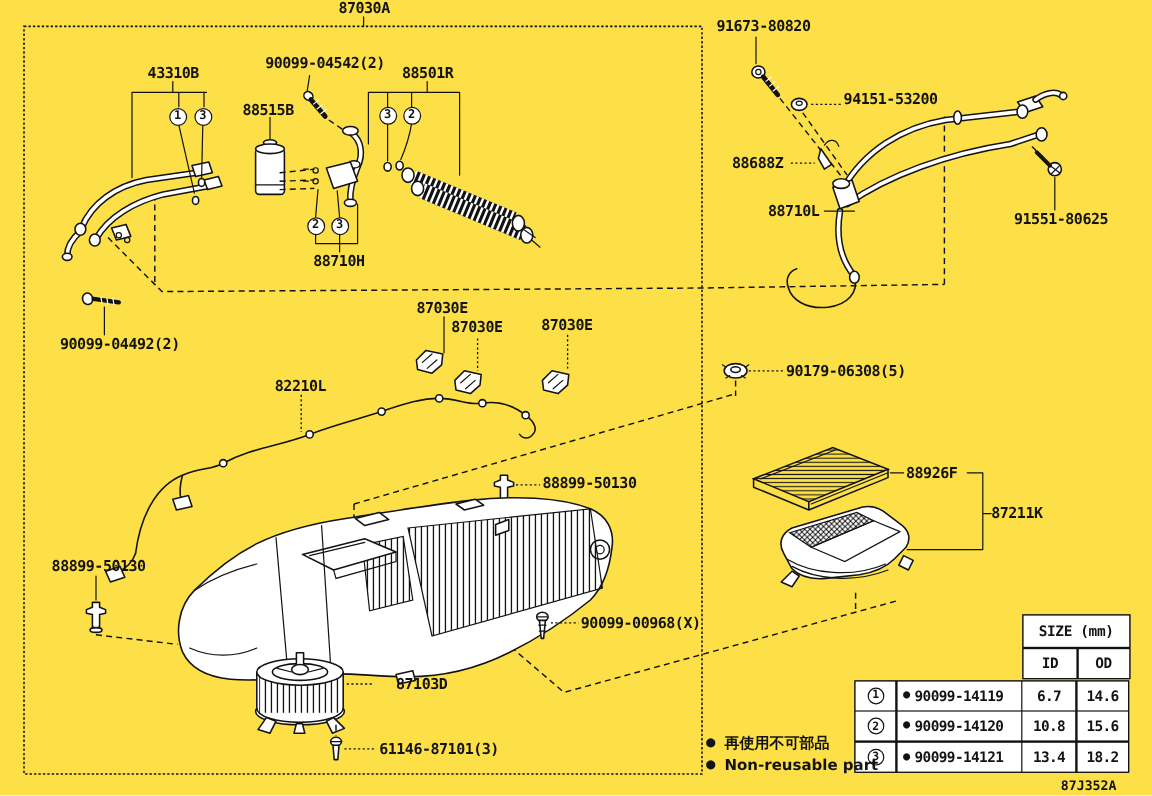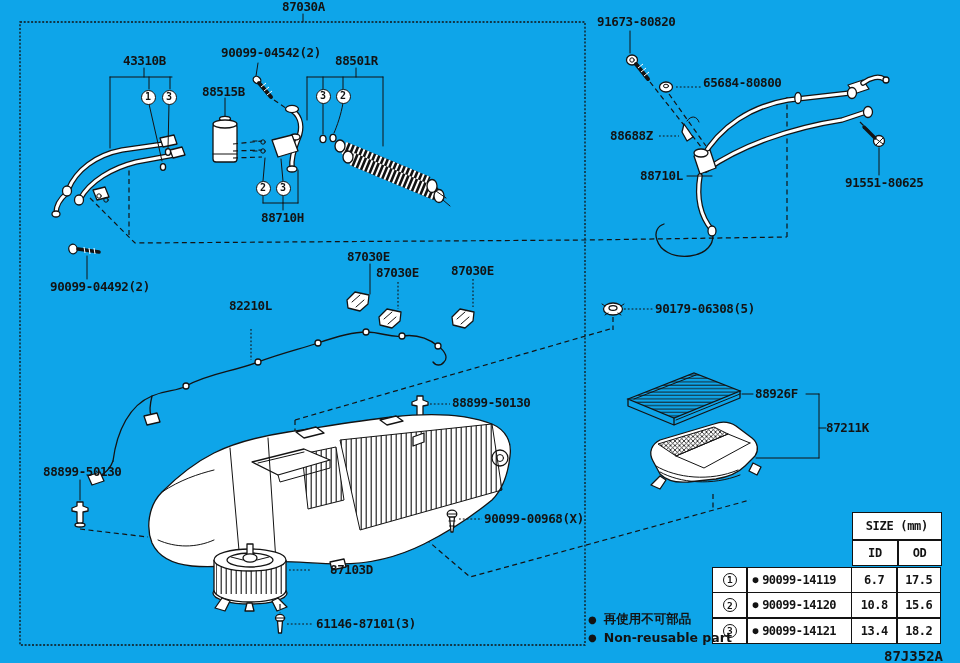--- a/index.html
+++ b/index.html
@@ -1,16 +1,16 @@
 <!DOCTYPE html>
 <html><head>
 <meta charset="utf-8">
 <style>
   html,body{margin:0;padding:0;background:#ffffff;}
-  .stage{position:relative;width:960px;height:663px;background:#0ea5e9;
+  .stage{position:relative;width:960px;height:663px;background:#fde047;
          font-family:"DejaVu Sans Mono","Liberation Mono",monospace;color:#131313;overflow:hidden;}
   svg.art{position:absolute;left:0;top:0;}
   svg .s{stroke:#131313;fill:none;stroke-width:1.3;stroke-linecap:round;stroke-linejoin:round;}
   svg .s1{stroke:#131313;fill:none;stroke-width:1;stroke-linecap:round;}
   svg .w{fill:#ffffff;stroke:#131313;stroke-width:1.3;stroke-linejoin:round;}
   svg .to{stroke:#131313;fill:none;stroke-width:5.5;stroke-linecap:round;stroke-linejoin:round;}
   svg .ti{stroke:#ffffff;fill:none;stroke-width:3;stroke-linecap:round;stroke-linejoin:round;}
   svg .d{stroke:#131313;fill:none;stroke-width:1.2;stroke-dasharray:5 3.5;}
   svg .dt{stroke:#131313;fill:none;stroke-width:1.1;stroke-dasharray:1.8 2;}
   svg .rib{stroke:#131313;fill:none;stroke-width:13;}
@@ -32,21 +32,21 @@
   .parts-tbl .c{background:#fff;display:flex;align-items:center;justify-content:center;
                 font-weight:700;font-size:12px;letter-spacing:-0.5px;}
   .parts-tbl .part{justify-content:flex-start;padding-left:5px;gap:4px;}
   .mini-circ{width:14px;height:14px;border:1.3px solid #131313;border-radius:50%;
              display:flex;align-items:center;justify-content:center;font-size:9.5px;
              font-weight:700;box-sizing:border-box;}
   .bullet{font-size:10px;line-height:1;}
   .legend-line{position:absolute;display:flex;gap:7px;align-items:center;
                font-weight:700;font-size:12.5px;white-space:nowrap;
                font-family:"DejaVu Sans","Liberation Sans",sans-serif;}
-  .code{position:absolute;left:884px;top:648px;font-weight:700;font-size:14px;}
+  .code{position:absolute;left:884px;top:648px;font-weight:700;font-size:11px;}
 </style>
 </head>
 <body>
 
 <div class="stage">
 
   <svg class="art" width="960" height="663" viewBox="0 0 960 663">
     <defs>
       <pattern id="vf" width="5" height="8" patternUnits="userSpaceOnUse">
         <path d="M1.2,0 V8" stroke="#131313" stroke-width="1.1"></path>
@@ -316,28 +316,28 @@
   <div class="lbl" style="left:282px;top:1px">87030A</div>
   <div class="lbl" style="left:123px;top:55px">43310B</div>
   <div class="lbl" style="left:221px;top:47px">90099-04542(2)</div>
   <div class="lbl" style="left:335px;top:55px">88501R</div>
   <div class="lbl" style="left:202px;top:86px">88515B</div>
   <div class="lbl" style="left:261px;top:212px">88710H</div>
   <div class="lbl" style="left:50px;top:281px">90099-04492(2)</div>
   <div class="lbl" style="left:347px;top:251px">87030E</div>
   <div class="lbl" style="left:376px;top:267px">87030E</div>
   <div class="lbl" style="left:451px;top:265px">87030E</div>
-  <div class="lbl" style="left:229px;top:300px">82210L</div>
+  <div class="lbl" style="left:229px;top:316px">82210L</div>
   <div class="lbl" style="left:452px;top:397px">88899-50130</div>
   <div class="lbl" style="left:43px;top:466px">88899-50130</div>
   <div class="lbl" style="left:484px;top:513px">90099-00968(X)</div>
   <div class="lbl" style="left:330px;top:564px">87103D</div>
   <div class="lbl" style="left:316px;top:618px">61146-87101(3)</div>
   <div class="lbl" style="left:597px;top:16px">91673-80820</div>
-  <div class="lbl" style="left:703px;top:77px">65684-80800</div>
+  <div class="lbl" style="left:703px;top:77px">94151-53200</div>
   <div class="lbl" style="left:610px;top:130px">88688Z</div>
   <div class="lbl" style="left:640px;top:170px">88710L</div>
   <div class="lbl" style="left:845px;top:177px">91551-80625</div>
   <div class="lbl" style="left:655px;top:303px">90179-06308(5)</div>
   <div class="lbl" style="left:755px;top:388px">88926F</div>
   <div class="lbl" style="left:826px;top:422px">87211K</div>
 
   <div class="callout" style="left:140.5px;top:89.5px">1</div>
   <div class="callout" style="left:161.5px;top:89.5px">3</div>
   <div class="callout" style="left:315.5px;top:88.5px">3</div>
@@ -353,21 +353,21 @@
 
   <div class="parts-tbl">
     <div class="c">
       <span class="mini-circ">1</span>
     </div>
     <div class="c part">
       <span class="bullet">●</span>
       <span>90099-14119</span>
     </div>
     <div class="c">6.7</div>
-    <div class="c">17.5</div>
+    <div class="c">14.6</div>
 
     <div class="c">
       <span class="mini-circ">2</span>
     </div>
     <div class="c part">
       <span class="bullet">●</span>
       <span>90099-14120</span>
     </div>
     <div class="c">10.8</div>
     <div class="c">15.6</div>

